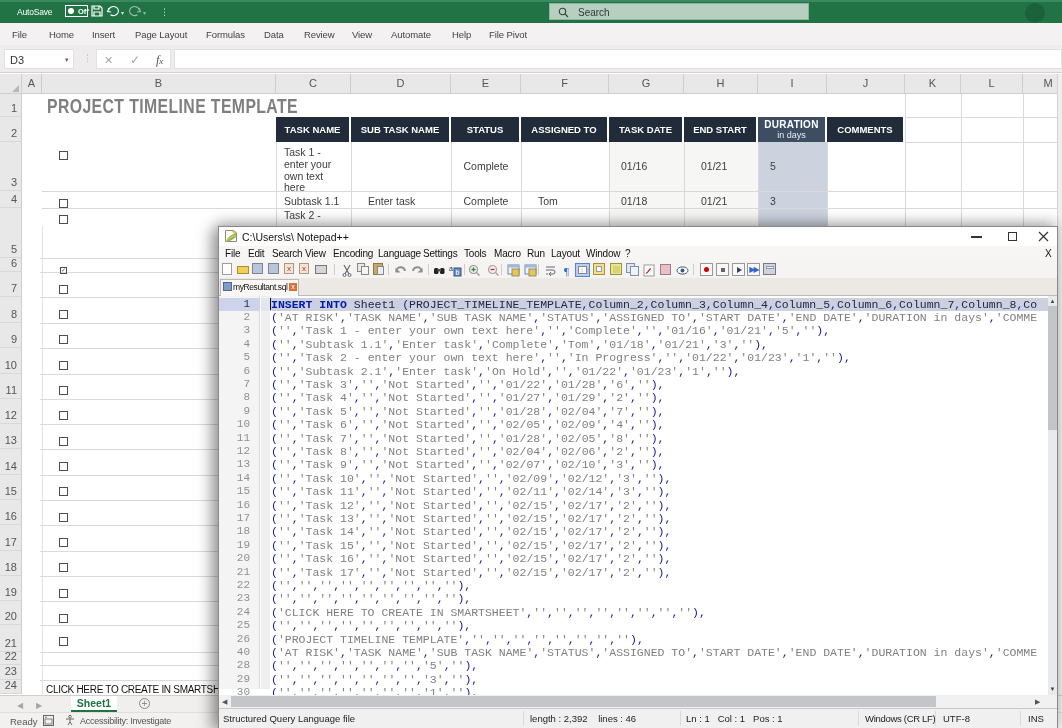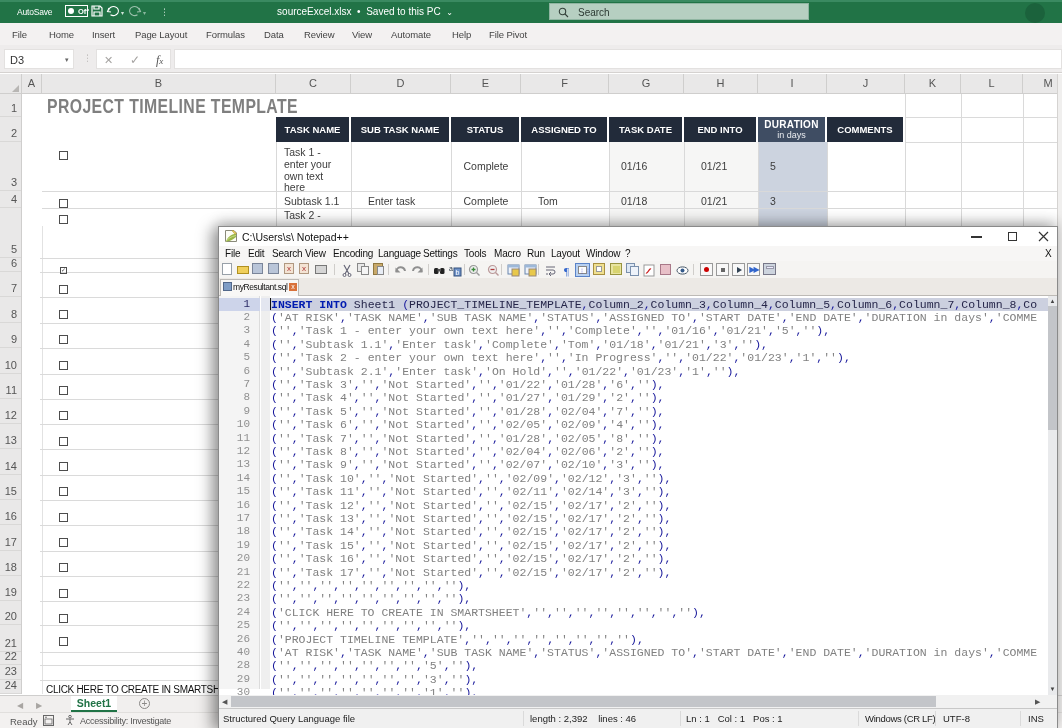--- a/index.html
+++ b/index.html
@@ -26,21 +26,20 @@
         <path d="M3 4 1.5 7.5 5 8" fill="none" stroke="#fff" stroke-width="1.1"></path>
         <path d="M2.5 6.5a5 4.5 0 1 1 2 4.2" fill="none" stroke="#fff" stroke-width="1.1"></path>
       </svg>
  <div class="abs" style="left:121px;top:9px;color:#cfe3d8;font-size:6px;">▾</div>
  <svg class="abs" style="left:128px;top:4px;opacity:.55" width="14" height="14" viewBox="0 0 14 14">
         <path d="M11 4 12.5 7.5 9 8" fill="none" stroke="#fff" stroke-width="1.1"></path>
         <path d="M11.5 6.5a5 4.5 0 1 0-2 4.2" fill="none" stroke="#fff" stroke-width="1.1"></path>
       </svg>
  <div class="abs" style="left:143px;top:9px;color:#cfe3d8;font-size:6px;opacity:.6">▾</div>
  <div class="abs" style="left:160px;top:7px;color:#dbe9e2;font-size:9px;">⋮</div>
- <div class="abs" style="left:0px;top:6px;width:730px;text-align:center;color:#fff;font-size:10px;">sourceExcel.xlsx &nbsp;•&nbsp; Saved to this PC &nbsp;<span style="font-size:8px;">⌄</span></div>
  <div class="abs" style="left:549px;top:3px;width:260px;height:17px;background:#b6cfc1;border:1px solid #8fb5a1;">
    <svg class="abs" style="left:8px;top:3px;" width="11" height="11" viewBox="0 0 11 11">
           <circle cx="4.5" cy="4.5" r="3.2" fill="none" stroke="#33413a" stroke-width="1.1"></circle>
           <path d="M7 7l3 3" stroke="#33413a" stroke-width="1.1"></path>
         </svg>
    <div class="abs" style="left:28px;top:3px;color:#2c3a33;font-size:10px;">Search</div>
  </div>
 </div>
 
 <div class="abs" style="left:0;top:23px;width:1062px;height:22px;background:#f3f1f1;">
@@ -189,21 +188,21 @@
 <div class="abs" style="left:905px;top:142px;width:152px;height:1px;background:#dadada;"></div>
 <div class="abs" style="left:905px;top:191px;width:152px;height:1px;background:#dadada;"></div>
 <div class="abs" style="left:905px;top:208px;width:152px;height:1px;background:#dadada;"></div>
 <div class="abs" style="left:1057px;top:74px;width:5px;height:654px;background:#f0efee;border-left:1px solid #d5d3d1;"></div>
 <div class="abs" style="left:47px;top:95px;font-size:20px;font-weight:bold;color:#7f7f7f;letter-spacing:0.5px;transform:scaleX(0.79);transform-origin:0 0;">PROJECT TIMELINE TEMPLATE</div>
 <div class="abs" style="left:276px;top:117px;width:73px;height:25px;background:#222b3a;color:#fff;font-size:9.5px;font-weight:bold;text-align:center;line-height:25px;">TASK NAME</div>
 <div class="abs" style="left:351px;top:117px;width:98px;height:25px;background:#222b3a;color:#fff;font-size:9.5px;font-weight:bold;text-align:center;line-height:25px;">SUB TASK NAME</div>
 <div class="abs" style="left:451px;top:117px;width:68px;height:25px;background:#222b3a;color:#fff;font-size:9.5px;font-weight:bold;text-align:center;line-height:25px;">STATUS</div>
 <div class="abs" style="left:521px;top:117px;width:86px;height:25px;background:#222b3a;color:#fff;font-size:9.5px;font-weight:bold;text-align:center;line-height:25px;">ASSIGNED TO</div>
 <div class="abs" style="left:609px;top:117px;width:73px;height:25px;background:#222b3a;color:#fff;font-size:9.5px;font-weight:bold;text-align:center;line-height:25px;">TASK DATE</div>
-<div class="abs" style="left:684px;top:117px;width:72px;height:25px;background:#222b3a;color:#fff;font-size:9.5px;font-weight:bold;text-align:center;line-height:25px;">END INTO</div>
+<div class="abs" style="left:684px;top:117px;width:72px;height:25px;background:#222b3a;color:#fff;font-size:9.5px;font-weight:bold;text-align:center;line-height:25px;">END START</div>
 <div class="abs" style="left:758px;top:117px;width:67px;height:25px;background:#3f4d63;color:#fff;text-align:center;">
       <div style="font-size:10px;font-weight:bold;margin-top:2px;letter-spacing:0.3px;">DURATION</div>
       <div style="font-size:9px;color:#e8ebef;">in days</div>
     </div>
 <div class="abs" style="left:827px;top:117px;width:76px;height:25px;background:#222b3a;color:#fff;font-size:9.5px;font-weight:bold;text-align:center;line-height:25px;">COMMENTS</div>
 <div class="abs" style="left:276px;top:142px;width:1px;height:84px;background:#d9d9d9;"></div>
 <div class="abs" style="left:351px;top:142px;width:1px;height:84px;background:#d9d9d9;"></div>
 <div class="abs" style="left:451px;top:142px;width:1px;height:84px;background:#d9d9d9;"></div>
 <div class="abs" style="left:521px;top:142px;width:1px;height:84px;background:#d9d9d9;"></div>
 <div class="abs" style="left:609px;top:142px;width:1px;height:84px;background:#d9d9d9;"></div>

